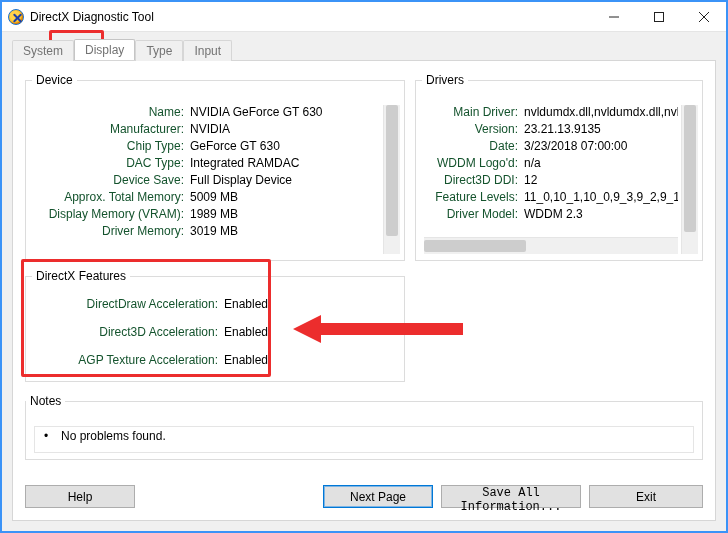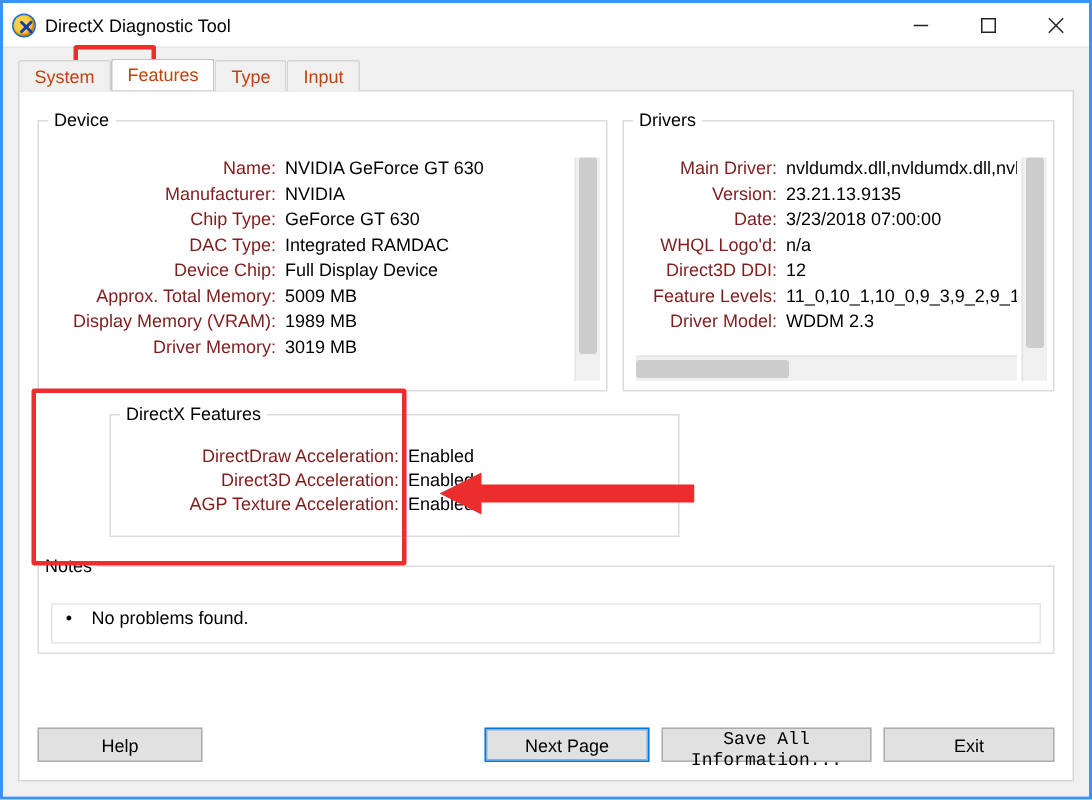--- a/index.html
+++ b/index.html
@@ -66,21 +66,21 @@
   }
   .tab {
     background: #fff;
     border: 1px solid #d6d6d6;
     border-bottom: none;
     border-top-left-radius: 2px;
     border-top-right-radius: 2px;
     padding: 3px 10px 3px 10px;
     margin-right: 0px;
     font-size: 12px;
-    color: #c2410c;
+    color: #737373;
     position: relative;
   }
   .tab.inactive {
     background: #f0f0f0;
     border-color: #d6d6d6;
     top: 1px;
   }
   .tab.active {
     background: #fff;
     border-color: #c5c5c5;
@@ -122,21 +122,21 @@
     overflow: hidden;
   }
   .kv {
     display: grid;
     grid-template-columns: 150px 1fr;
     column-gap: 6px;
     row-gap: 3px;
     align-items: center;
   }
   .drivers-fs .kv { grid-template-columns: 94px 1fr; }
-  .kv .k { text-align: right; color: #7f1d1d; white-space: nowrap; }
+  .kv .k { text-align: right; color: #14532d; white-space: nowrap; }
   .kv .v { text-align: left; color: #000; white-space: nowrap; overflow: hidden; text-overflow: clip; }
   
   .vscroll {
     position: absolute;
     top: 18px; bottom: 6px; right: 4px;
     width: 17px;
     background: #f0f0f0;
     border-left: 1px solid #e5e5e5;
   }
   .vscroll .thumb {
@@ -157,23 +157,22 @@
     top: 2px; bottom: 2px;
     background: #cdcdcd;
     border-radius: 2px;
   }
   
   .dx-fs {
     margin-top: 8px;
     width: 380px;
     position: relative;
     padding-bottom: 14px;
-    margin-left: 48px;
-  }
-  .dx-fs .kv { grid-template-columns: 182px 1fr; row-gap: 2px; padding: 8px 4px 0 4px; }
+  }
+  .dx-fs .kv { grid-template-columns: 182px 1fr; row-gap: 14px; padding: 8px 4px 0 4px; }
   .dx-highlight {
     position: absolute;
     border: 3px solid #ec2d2d;
     border-radius: 2px;
     pointer-events: none;
     z-index: 5;
   }
   
   .red-arrow {
     position: absolute;
@@ -244,21 +243,21 @@
           <line x1="10" y1="0" x2="0" y2="10"></line>
         </svg>
     </div>
   </div>
 </div>
 
 <div class="client">
 
   <div class="tabs">
     <div class="tab inactive">System</div>
-    <div class="tab active">Features</div>
+    <div class="tab active">Display</div>
     <div class="tab inactive">Type</div>
     <div class="tab inactive">Input</div>
   </div>
 
   <div class="tab-highlight" style="left:47px; top:-2px; width:55px; height:28px;"></div>
 
   <div class="tabpane">
 
     <div class="top-row">
 
@@ -267,21 +266,21 @@
         <div class="scroll-wrap" style="right:24px;">
           <div class="kv">
             <div class="k">Name:</div>
             <div class="v">NVIDIA GeForce GT 630</div>
             <div class="k">Manufacturer:</div>
             <div class="v">NVIDIA</div>
             <div class="k">Chip Type:</div>
             <div class="v">GeForce GT 630</div>
             <div class="k">DAC Type:</div>
             <div class="v">Integrated RAMDAC</div>
-            <div class="k">Device Chip:</div>
+            <div class="k">Device Save:</div>
             <div class="v">Full Display Device</div>
             <div class="k">Approx. Total Memory:</div>
             <div class="v">5009 MB</div>
             <div class="k">Display Memory (VRAM):</div>
             <div class="v">1989 MB</div>
             <div class="k">Driver Memory:</div>
             <div class="v">3019 MB</div>
           </div>
         </div>
         <div class="vscroll">
@@ -292,21 +291,21 @@
       <fieldset class="drivers-fs">
         <legend>Drivers</legend>
         <div class="scroll-wrap" style="right:24px; bottom:24px;">
           <div class="kv">
             <div class="k">Main Driver:</div>
             <div class="v">nvldumdx.dll,nvldumdx.dll,nvldumdx.d</div>
             <div class="k">Version:</div>
             <div class="v">23.21.13.9135</div>
             <div class="k">Date:</div>
             <div class="v">3/23/2018 07:00:00</div>
-            <div class="k">WHQL Logo'd:</div>
+            <div class="k">WDDM Logo'd:</div>
             <div class="v">n/a</div>
             <div class="k">Direct3D DDI:</div>
             <div class="v">12</div>
             <div class="k">Feature Levels:</div>
             <div class="v">11_0,10_1,10_0,9_3,9_2,9_1</div>
             <div class="k">Driver Model:</div>
             <div class="v">WDDM 2.3</div>
           </div>
         </div>
         <div class="vscroll">

